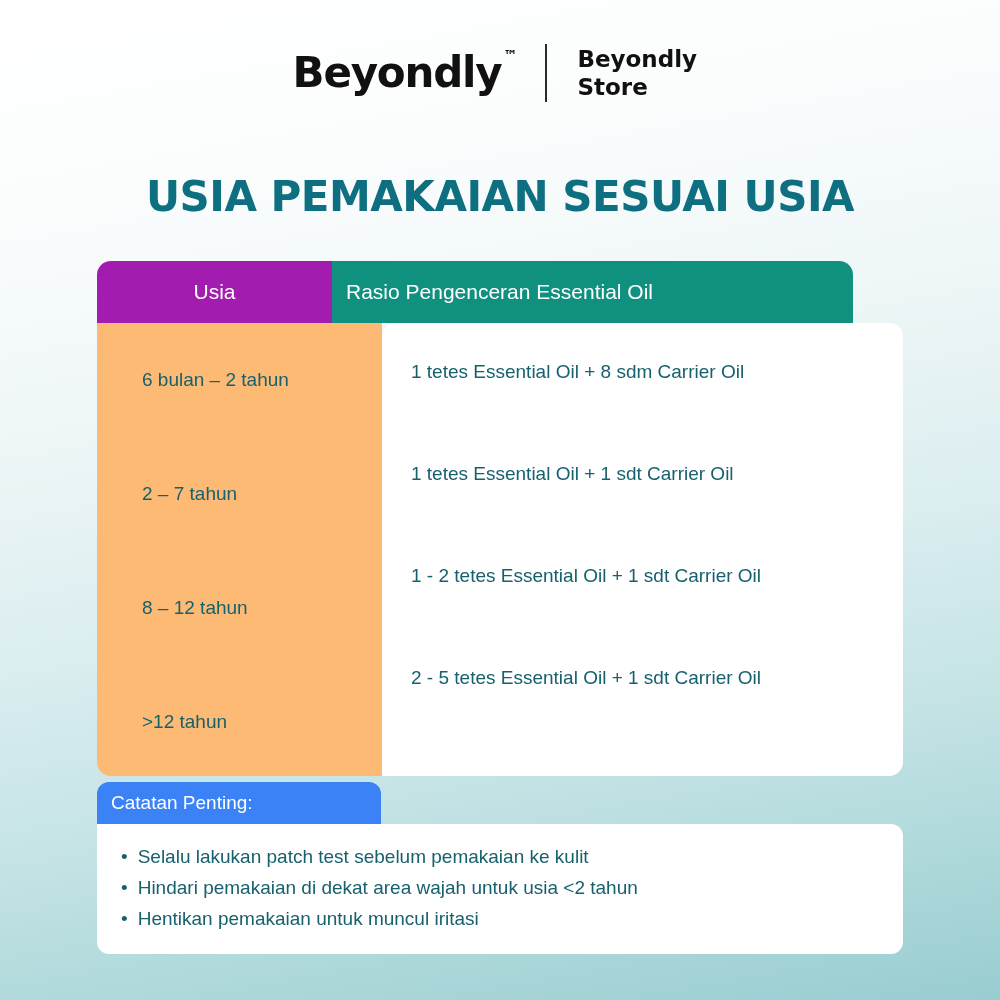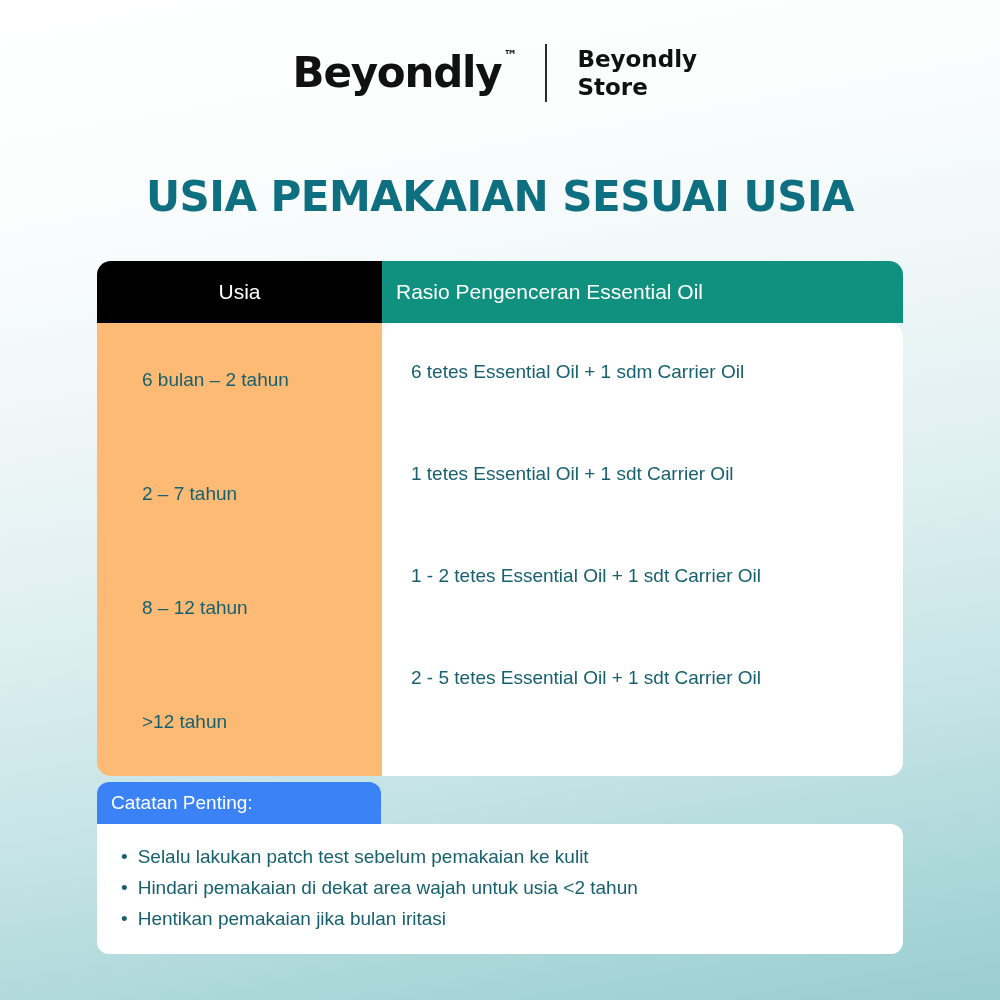--- a/index.html
+++ b/index.html
@@ -98,22 +98,22 @@
     height: 62px;
   }
   .th {
     display: flex;
     align-items: center;
     color: #ffffff;
     font-size: 21px;
     font-weight: 400;
   }
   .th-usia {
-    width: 285px;
-    background: #000000;
+    width: 235px;
+    background: #a21caf;
     border-radius: 14px 0 0 0;
     justify-content: center;
   }
   .th-rasio {
     width: 521px;
     background: #10907f;
     border-radius: 0 14px 0 0;
     padding-left: 14px;
   }
 
@@ -203,39 +203,39 @@
       <div class="th th-rasio">Rasio Pengenceran Essential Oil</div>
     </div>
     <div class="tbody">
       <div class="col-usia">
         <div class="cell">6 bulan – 2 tahun</div>
         <div class="cell">2 – 7 tahun</div>
         <div class="cell">8 – 12 tahun</div>
         <div class="cell">&gt;12 tahun</div>
       </div>
       <div class="col-rasio">
-        <div class="cell">6 tetes Essential Oil + 1 sdm Carrier Oil</div>
+        <div class="cell">1 tetes Essential Oil + 8 sdm Carrier Oil</div>
         <div class="cell">1 tetes Essential Oil + 1 sdt Carrier Oil</div>
         <div class="cell">1 - 2 tetes Essential Oil + 1 sdt Carrier Oil</div>
         <div class="cell">2 - 5 tetes Essential Oil + 1 sdt Carrier Oil</div>
       </div>
     </div>
   </div>
 
   <div class="notes">
     <div class="notes-tab">Catatan Penting:</div>
     <div class="notes-body">
       <div class="note-item">
         <span class="bullet">•</span>
         <span>Selalu lakukan patch test sebelum pemakaian ke kulit</span>
       </div>
       <div class="note-item">
         <span class="bullet">•</span>
         <span>Hindari pemakaian di dekat area wajah untuk usia &lt;2 tahun</span>
       </div>
       <div class="note-item">
         <span class="bullet">•</span>
-        <span>Hentikan pemakaian jika bulan iritasi</span>
+        <span>Hentikan pemakaian untuk muncul iritasi</span>
       </div>
     </div>
   </div>
 
 </div>
 
 </body></html>

